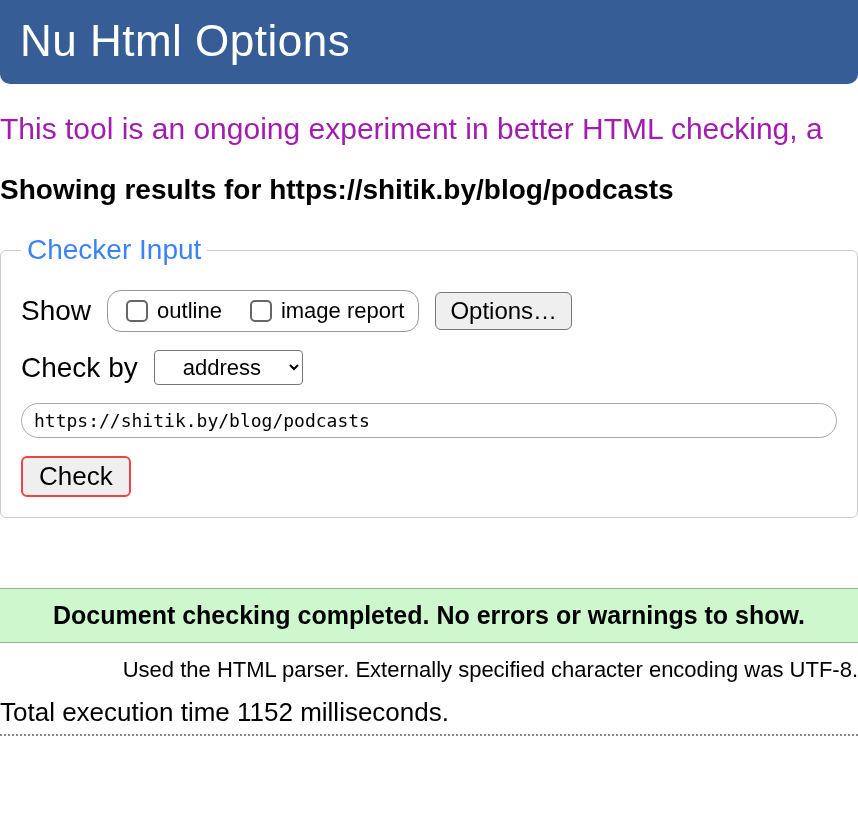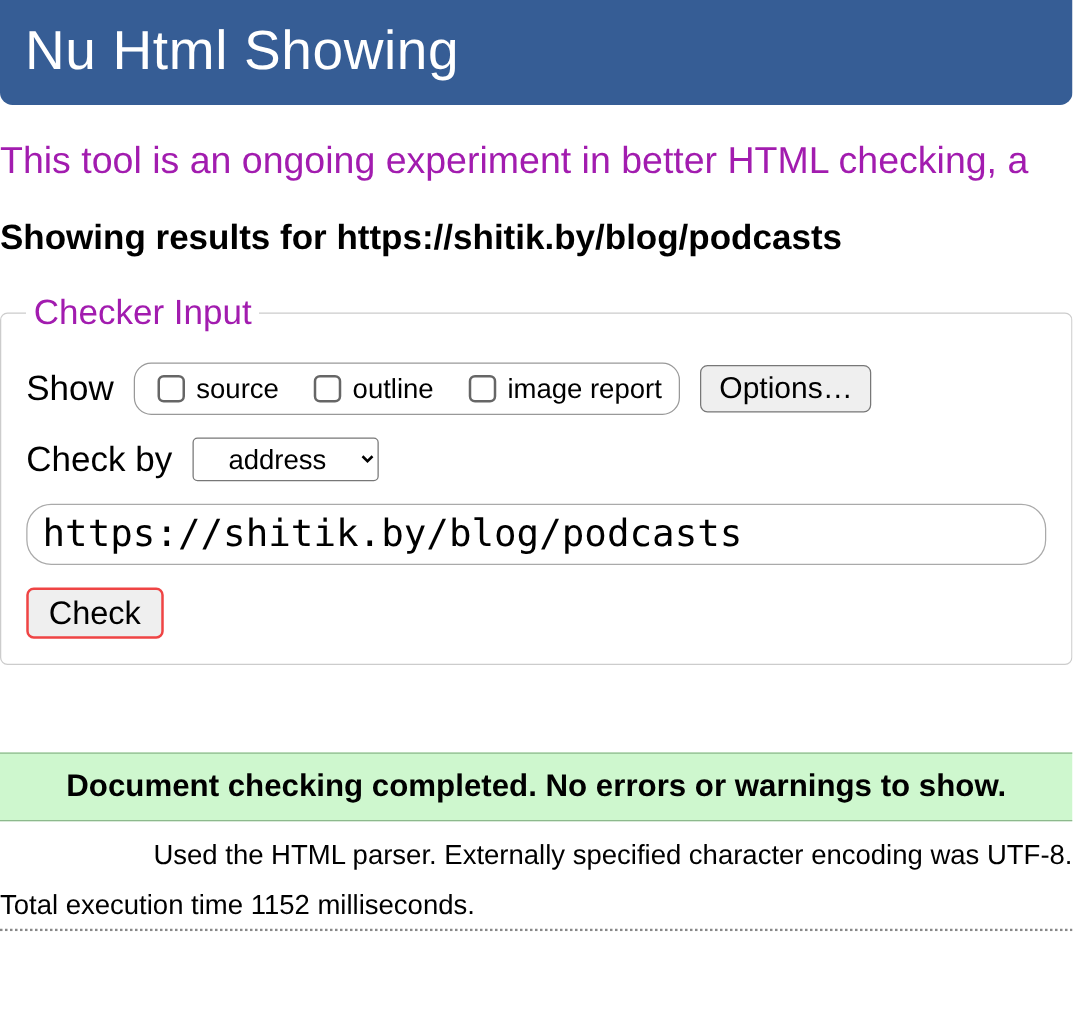--- a/index.html
+++ b/index.html
@@ -45,21 +45,21 @@
       padding: 24px 20px 20px 20px;
       margin: 0 0 40px 0;
     }
     fieldset.checker-input {
       border: 1px solid #ccc;
       border-radius: 6px;
     }
     legend.legend {
       font-size: 28px;
       padding: 0 6px;
-      color: #a21caf;
+      color: #3b82f6;
     }
     .row {
       display: flex;
       align-items: center;
       gap: 10px;
       margin-bottom: 18px;
       flex-wrap: wrap;
     }
     .show-label, .checkby-label {
       font-size: 28px;
@@ -100,21 +100,21 @@
       font-size: 22px;
       padding: 3px 24px;
       border: 1px solid #777;
       border-radius: 4px;
       background: #fff;
       font-family: inherit;
     }
     .url-input {
       width: 100%;
       font-family: "Menlo", "Consolas", monospace;
-      font-size: 30px;
+      font-size: 18px;
       padding: 6px 12px;
       border: 1px solid #aaa;
       border-radius: 20px;
       margin-bottom: 18px;
     }
     .check-btn {
       font-size: 26px;
       padding: 3px 16px;
       border: 2px solid #ef4444;
       border-radius: 6px;
@@ -130,50 +130,46 @@
       font-weight: 700;
       font-size: 25px;
       margin: 70px 0 14px 0;
     }
     .parser-line {
       font-size: 22px;
       margin: 12px 0 14px 0;
       text-align: right;
     }
     .exec-line {
-      font-size: 22px;
+      font-size: 26px;
       margin: 0 0 6px 0;
     }
     .dotted-rule {
       border: none;
       border-top: 2px dotted #888;
       margin: 0;
     }
   </style>
 </head>
 <body>
 
 <div class="header-banner">
-  <span class="header-title">Nu Html Showing</span>
+  <span class="header-title">Nu Html Options</span>
 </div>
 
 <p class="subhead">This tool is an ongoing experiment in better HTML checking, a</p>
 
 <h2 class="results-heading">Showing results for https://shitik.by/blog/podcasts</h2>
 
 <fieldset class="checker-input">
   <legend class="legend">Checker Input</legend>
 
   <div class="row">
     <span class="show-label">Show</span>
     <span class="pill-group">
-      <label class="chk-item">
-        <input type="checkbox" style="">
-        <span>source</span>
-      </label>
       <label class="chk-item">
         <input type="checkbox" style="">
         <span>outline</span>
       </label>
       <label class="chk-item">
         <input type="checkbox" style="">
         <span>image report</span>
       </label>
     </span>
     <button class="options-btn">Options…</button>

